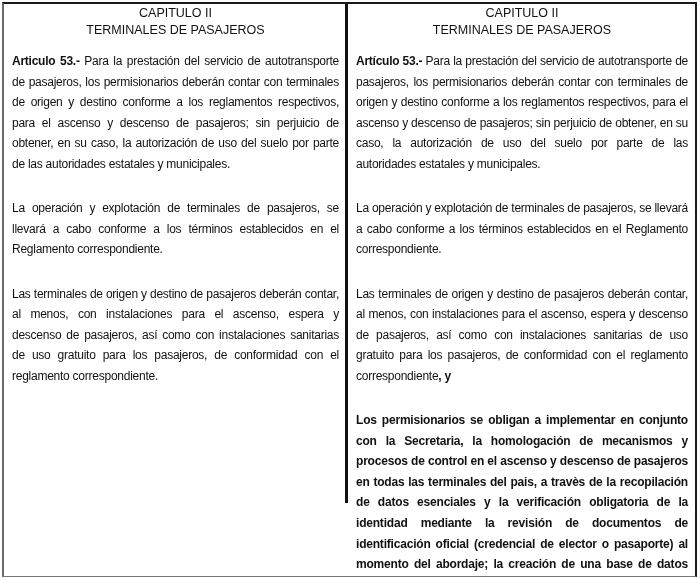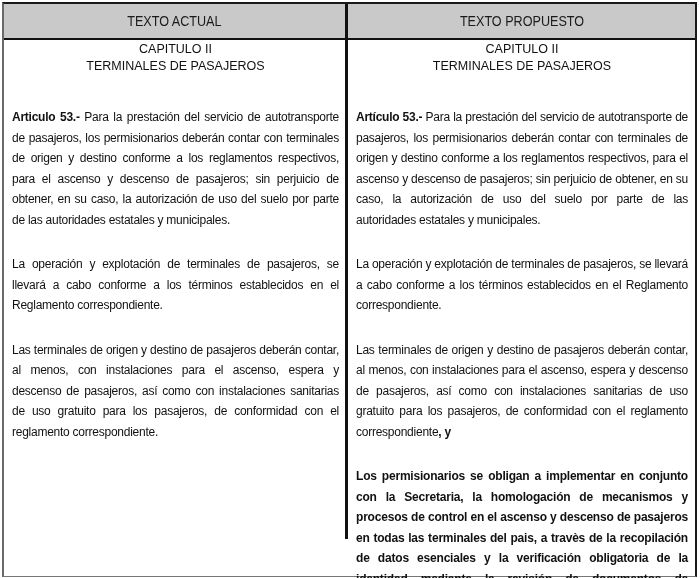--- a/index.html
+++ b/index.html
@@ -24,37 +24,29 @@
   .body-row { display: flex; height: calc(100% - 73px); }
   .body-cell { padding: 0 7px 0 8px; box-sizing: border-box; }
   .body-cell.col-left { padding-right: 6px; }
   .chapter { text-align: center; font-weight: normal; font-size: 12.5px; line-height: 17px; margin-top: 1px; }
   .chapter span { display: block; }
   p.para {
     margin: 0; font-size: 12px; line-height: 20.5px; text-align: justify;
     letter-spacing: -0.25px;
   }
   p.para + p.para { margin-top: 24px; }
-  .chapter + p.para { margin-top: 32px; }
+  .chapter + p.para { margin-top: 12px; }
   .bold { font-weight: bold; }
   p.added { font-weight: bold; letter-spacing: -0.2px; line-height: 20.6px; }
 </style>
 </head>
 <body>
 
 <div class="doc-table">
 
-  <div class="header-row">
-    <div class="header-cell col-left">
-      <span>TEXTO ACTUAL</span>
-    </div>
-    <div class="header-cell col-right">
-      <span>TEXTO PROPUESTO</span>
-    </div>
-  </div>
 
   <div class="body-row">
     <div class="body-cell col-left">
       <div class="chapter">
         <span>CAPITULO II</span>
         <span>TERMINALES DE PASAJEROS</span>
       </div>
       <p class="para"><span class="bold">Articulo 53.-</span><span> Para la prestación del servicio de autotransporte de pasajeros, los permisionarios deberán contar con terminales de origen y destino conforme a los reglamentos respectivos, para el ascenso y descenso de pasajeros; sin perjuicio de obtener, en su caso, la autorización de uso del suelo por parte de las autoridades estatales y municipales.</span></p>
       <p class="para">La operación y explotación de terminales de pasajeros, se llevará a cabo conforme a los términos establecidos en el Reglamento correspondiente.</p>
       <p class="para">Las terminales de origen y destino de pasajeros deberán contar, al menos, con instalaciones para el ascenso, espera y descenso de pasajeros, así como con instalaciones sanitarias de uso gratuito para los pasajeros, de conformidad con el reglamento correspondiente.</p>

